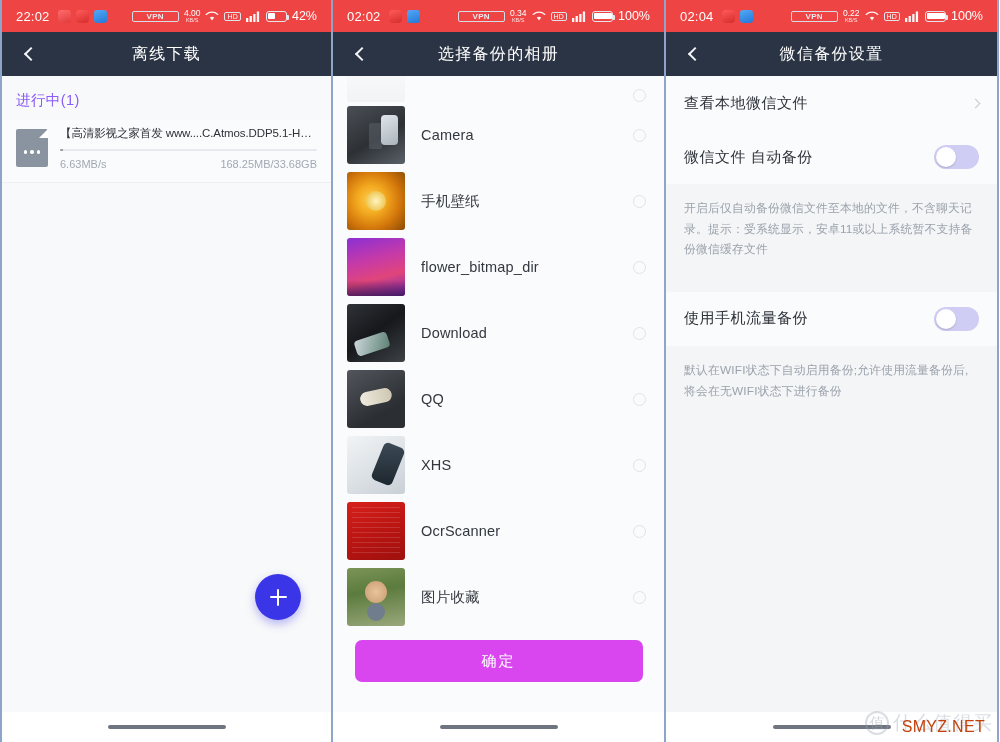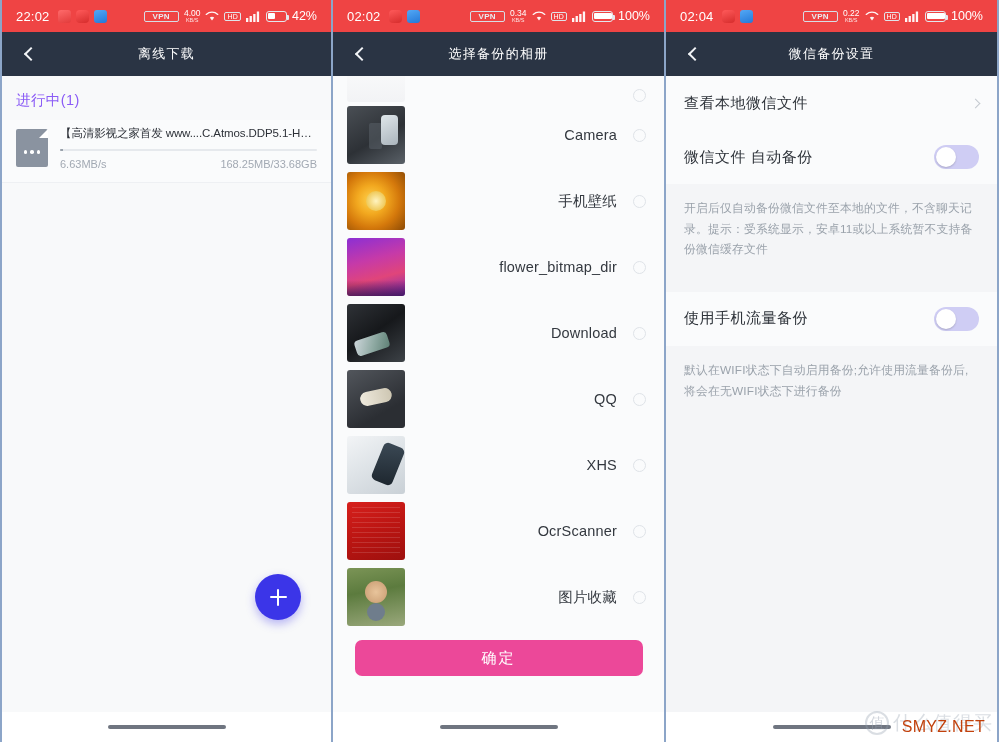--- a/index.html
+++ b/index.html
@@ -43,21 +43,21 @@
     width: 13px; height: 13px; border-radius: 3px;
     display: inline-block;
   }
   .ic-qq   { background: linear-gradient(160deg,#ff6b6b,#e23b3b); }
   .ic-red  { background: linear-gradient(160deg,#ff5a5a,#d62c2c); border-radius: 4px; }
   .ic-blue { background: linear-gradient(160deg,#53a8f5,#2478d8); }
   .sb-right { margin-left: auto; display: flex; align-items: center; gap: 5px; }
   .vpn-badge {
     font-size: 8px; font-weight: bold;
     border: 1px solid #d8dde5; border-radius: 2px;
-    padding: 0px 8px; letter-spacing: .3px; color: #e8ecf2;
+    padding: 0px 14px; letter-spacing: .3px; color: #e8ecf2;
   }
   .netspeed { display: flex; flex-direction: column; align-items: center; line-height: 1; }
   .netspeed .n { font-size: 8.5px; }
   .netspeed .u { font-size: 5.5px; opacity: .85; }
   .sb-ico { opacity: .95; display: flex; align-items: center; }
   .hd-badge {
     font-size: 7px; border: 1px solid #dfe4ea; border-radius: 2px;
     padding: 0 2px; letter-spacing: .2px;
   }
   .batt {
@@ -85,21 +85,21 @@
     width: 38px; display: flex; align-items: center; justify-content: center;
     cursor: pointer;
   }
   .chev-left {
     width: 10px; height: 10px;
     border-left: 2px solid #f2f4f7; border-bottom: 2px solid #f2f4f7;
     transform: rotate(45deg);
   }
   .title-text {
     flex: 1; text-align: center; color: #ffffff;
-    font-size: 13px; letter-spacing: 1.3px;
+    font-size: 16px; letter-spacing: 1.3px;
   }
 
   
   .body { flex: 1 1 auto; position: relative; overflow: hidden; background: #f8f9fa; }
 
   
   .dl-section-title {
     padding: 15px 14px 10px 14px;
     color: #8b5cf6; font-size: 14.5px; letter-spacing: .4px;
   }
@@ -158,33 +158,33 @@
   .album-row {
     display:flex; align-items:center; gap:16px;
     padding: 0 18px 0 14px; height: 66px;
     cursor: pointer;
   }
   .album-row.partial-top { height: 26px; align-items: flex-end; overflow: hidden; }
   .thumb {
     width: 58px; height: 58px; border-radius: 3px; flex: 0 0 auto;
     overflow: hidden; position: relative; background: #cfd4da;
   }
-  .album-label { font-size: 14.5px; color: #33383f; flex: 1 1 auto; letter-spacing: .2px; text-align: right; }
+  .album-label { font-size: 14.5px; color: #33383f; flex: 1 1 auto; letter-spacing: .2px; }
   .radio {
     width: 13px; height: 13px; border-radius:50%;
     border: 1.4px solid #dfe3e8; flex: 0 0 auto;
   }
   .confirm-zone {
     position:absolute; left:0; right:0; bottom:0; height: 84px;
     background:#fafbfc; display:flex; align-items:flex-start; justify-content:center;
     padding-top: 12px;
   }
   .confirm-btn {
-    width: 288px; height: 36px; border-radius: 7px;
-    background: #ec4899; color:#fff; border:none;
+    width: 288px; height: 42px; border-radius: 7px;
+    background: #d946ef; color:#fff; border:none;
     font-size: 15px; letter-spacing: 2px; cursor:pointer;
     font-family: Liberation Mono, monospace;
   }
 
   
   .st-group { background:#fafbfc; }
   .st-row {
     display:flex; align-items:center; padding: 0 18px;
     height: 54px; background:#fafbfc; cursor:pointer;
   }

